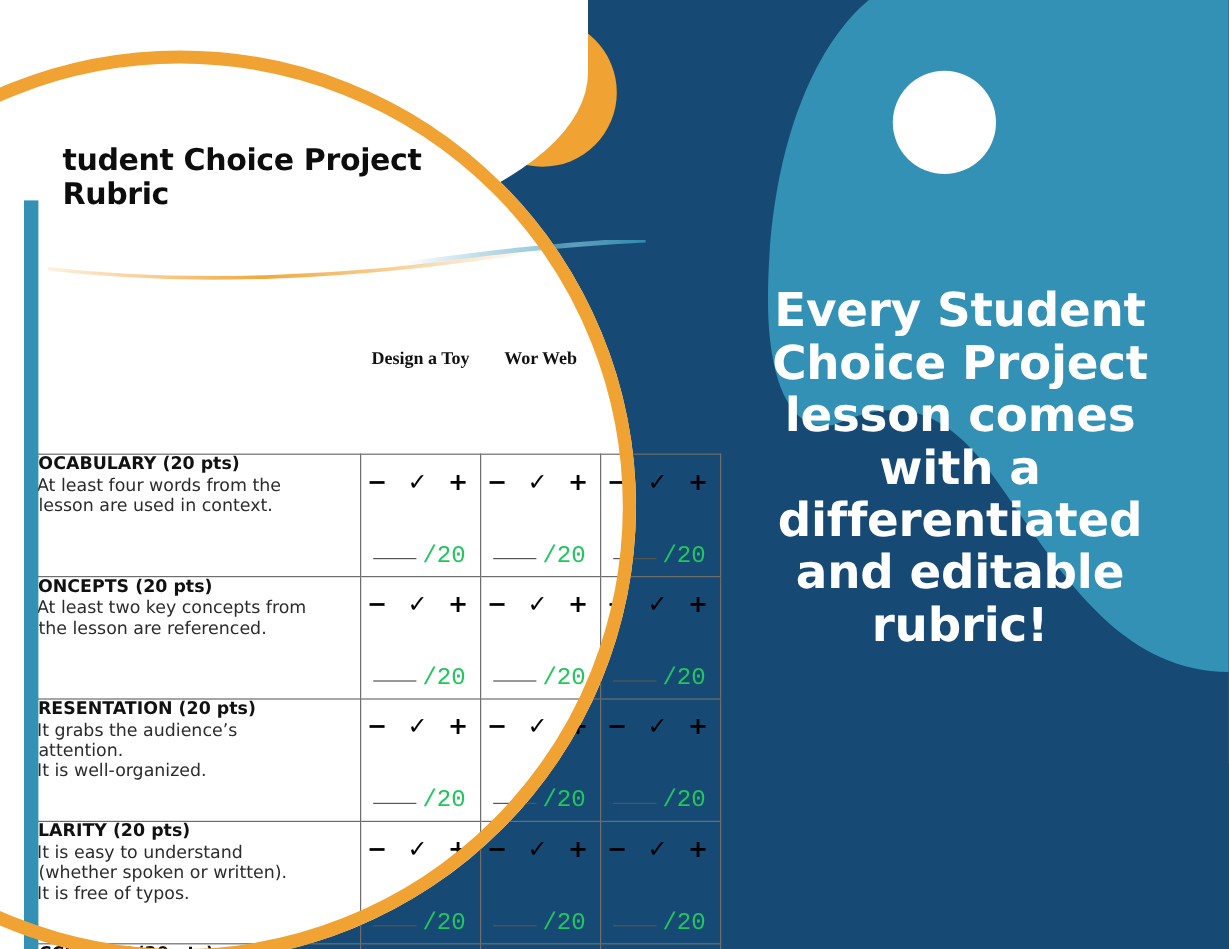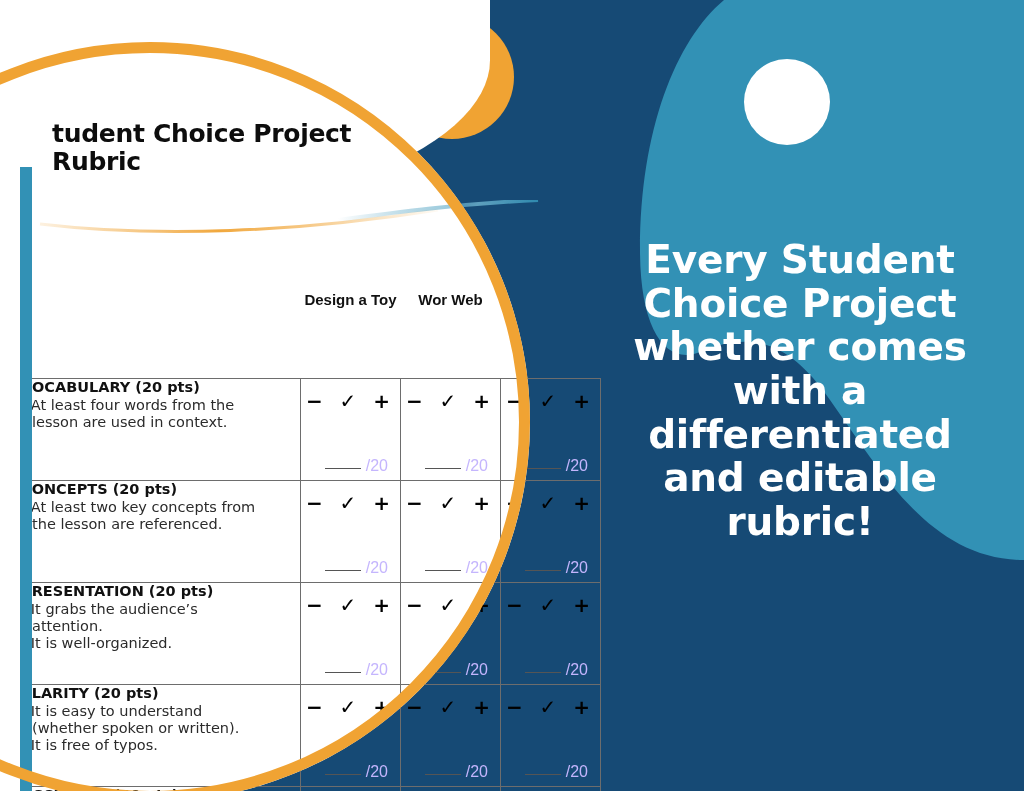--- a/index.html
+++ b/index.html
@@ -96,21 +96,21 @@
     position:absolute;
     left:-18px; top:278px;
     width:560px;
     border-collapse:collapse;
     table-layout:fixed;
   }
   .rubric col.c-crit { width:280px; }
   .rubric col.c-score { width:100px; }
   .rubric th.colhead {
     border:none;
-    font-family:Liberation Sans, sans-serif;
+    font-family:Liberation Serif, serif;
     font-weight:bold;
     font-size:15px;
     color:#111;
     text-align:center;
     vertical-align:bottom;
     padding:0 0 10px 0;
     height:58px;
     position:relative;
     top:-60px;
   }
@@ -150,23 +150,23 @@
     font-weight:bold;
     color:#000;
     letter-spacing:5px;
     padding-top:10px;
   }
   .pts {
     position:absolute;
     left:0; right:0; bottom:5px;
     text-align:right;
     padding-right:12px;
-    font-family:Liberation Sans, sans-serif;
-    font-size:16px;
-    color:#c4b5fd;
+    font-family:Liberation Mono, monospace;
+    font-size:20px;
+    color:#22c55e;
   }
   .blank {
     display:inline-block;
     width:36px;
     border-bottom:1.4px solid #555;
     margin-right:5px;
     vertical-align:2px;
   }
 
   
@@ -344,15 +344,15 @@
             </td>
           </tr>
         </tbody>
       </table>
 
     </div>
   </div>
 
   <div class="magnifier-ring"></div>
 
-  <div class="promo">Every Student Choice Project whether comes with a differentiated and editable rubric!</div>
+  <div class="promo">Every Student Choice Project lesson comes with a differentiated and editable rubric!</div>
 
 </div>
 
 </body></html>

